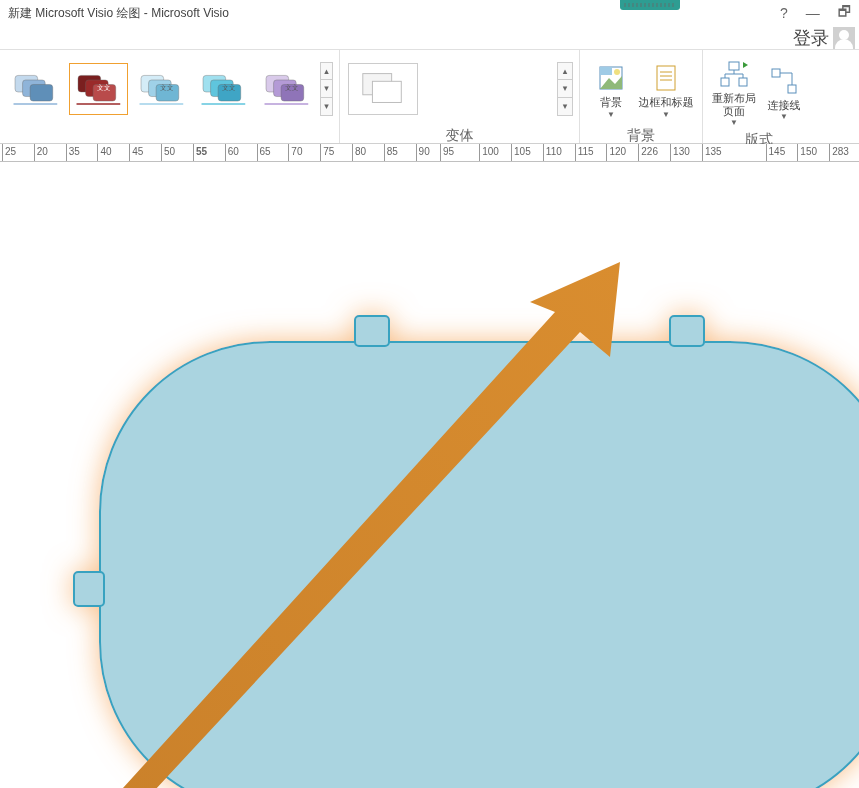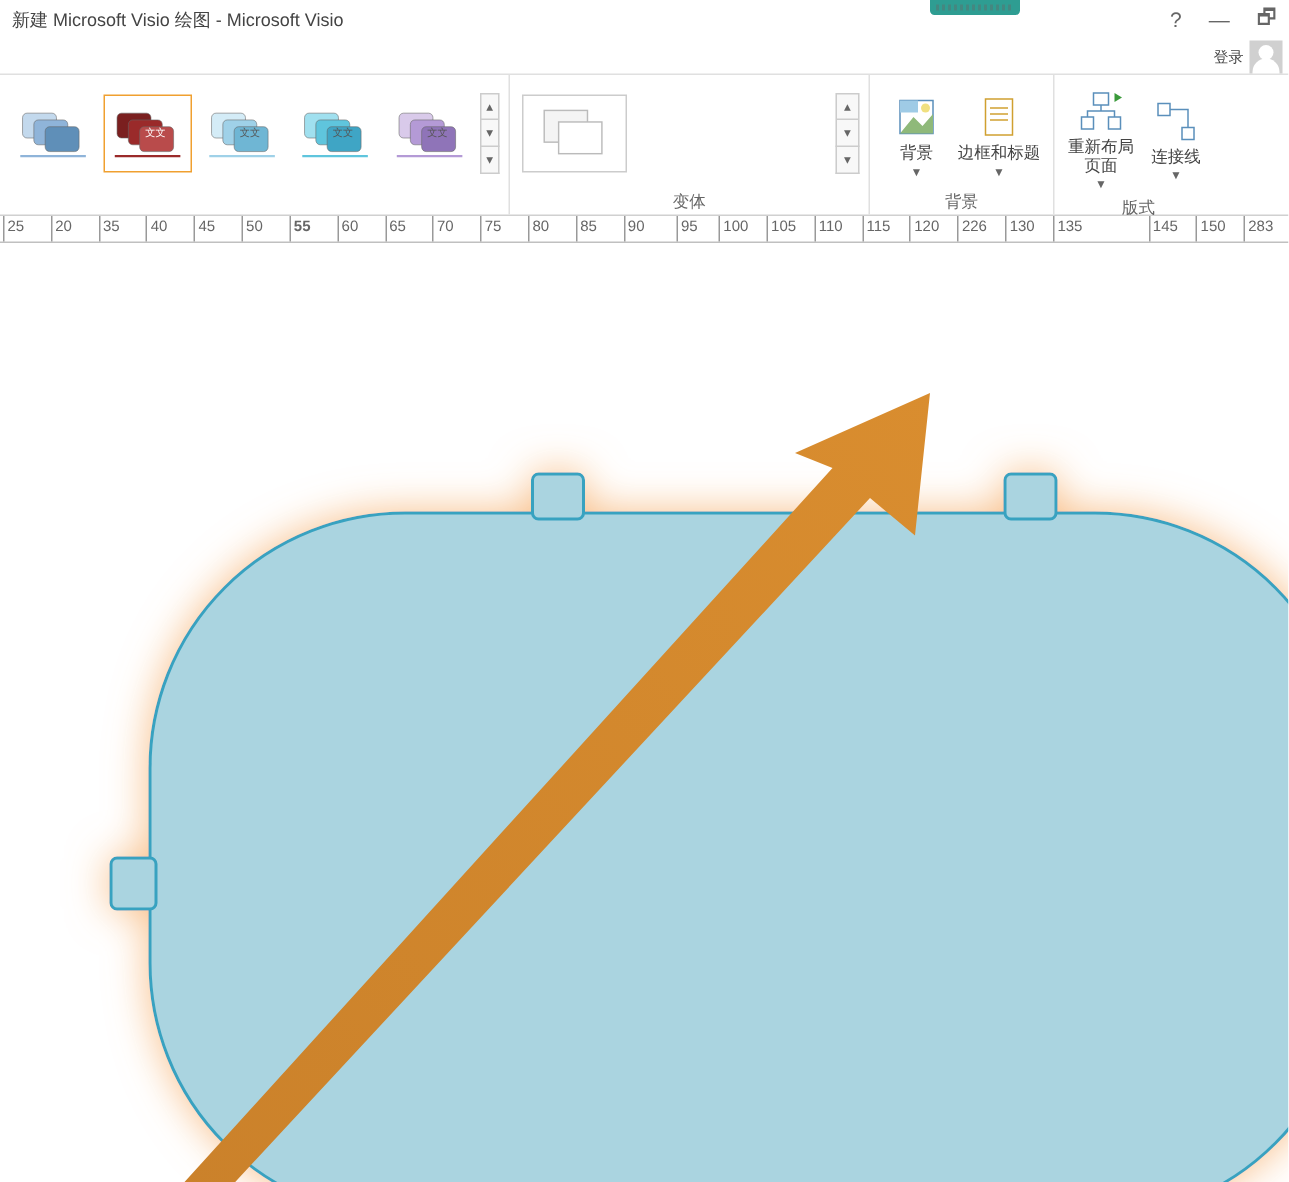--- a/index.html
+++ b/index.html
@@ -6,30 +6,30 @@
   body { width: 859px; height: 788px; overflow: hidden; background: #fff; position: relative; }
 
   
   .titlebar { height: 26px; display: flex; align-items: center; padding: 0 8px; font-size: 12px; color: #444; background: #fff; }
   .titlebar .title { flex: 1; }
   .titlebar .sys-icons { display: flex; gap: 18px; align-items: center; font-size: 14px; color: #666; }
   .titlebar .keyboard-icon { width: 60px; height: 10px; background: #2e9d92; position: absolute; left: 620px; top: 0; border-radius: 0 0 3px 3px; }
   .keyboard-icon::before { content:""; position:absolute; left:4px; top:3px; width:52px; height:4px; background: repeating-linear-gradient(90deg,#666 0 2px,#2e9d92 2px 4px); opacity:.4;}
 
   
-  .loginrow { height: 24px; display: flex; justify-content: flex-end; align-items: center; padding-right: 4px; font-size: 10px; color: #444; border-bottom: 1px solid #e0e0e0; }
+  .loginrow { height: 24px; display: flex; justify-content: flex-end; align-items: center; padding-right: 4px; font-size: 18px; color: #444; border-bottom: 1px solid #e0e0e0; }
   .loginrow .avatar { width: 22px; height: 22px; background: #d0d0d0; margin-left: 4px; position: relative; }
   .loginrow .avatar::before { content:""; position:absolute; left:6px; top:3px; width:10px; height:10px; border-radius:50%; background:#fff;}
   .loginrow .avatar::after { content:""; position:absolute; left:2px; top:12px; width:18px; height:10px; border-radius:10px 10px 0 0; background:#fff;}
 
   
   .ribbon { height: 94px; display: flex; border-bottom: 1px solid #d0d0d0; background: #fff; }
   .ribbon-group { border-right: 1px solid #e0e0e0; display: flex; flex-direction: column; }
   .ribbon-group .body { flex:1; display:flex; align-items:center; padding: 4px 6px; }
-  .ribbon-group .label { height: 16px; font-size: 11px; color: #666; text-align: center; }
+  .ribbon-group .label { height: 16px; font-size: 14px; color: #666; text-align: center; }
 
   
   .themes { width: 340px; }
   .themes .body { display:flex; gap:4px; align-items:center; }
   .theme-thumb { width: 70px; height: 52px; border: 1px solid transparent; padding: 2px; position: relative; cursor: pointer; }
   .theme-thumb.sel { border-color: #f0a030; background: #fff; }
   .theme-thumb svg { width: 100%; height: 100%; }
   .gallery-spinners { width: 16px; display:flex; flex-direction:column; }
   .spin-btn { height: 18px; border:1px solid #ccc; font-size:9px; display:flex;align-items:center;justify-content:center; color:#666; cursor:pointer; background:#f8f8f8;}
   .spin-btn + .spin-btn { border-top:none; }
@@ -240,21 +240,21 @@
     </div>
     <div class="tick" style="left: 351.963px;">
       <span>80</span>
     </div>
     <div class="tick" style="left: 383.778px;">
       <span>85</span>
     </div>
     <div class="tick" style="left: 415.593px;">
       <span>90</span>
     </div>
-    <div class="tick" style="left: 451px;">
+    <div class="tick" style="left: 440px;">
       <span>95</span>
     </div>
     <div class="tick" style="left: 479.222px;">
       <span>100</span>
     </div>
     <div class="tick" style="left: 511.037px;">
       <span>105</span>
     </div>
     <div class="tick" style="left: 542.852px;">
       <span>110</span>

